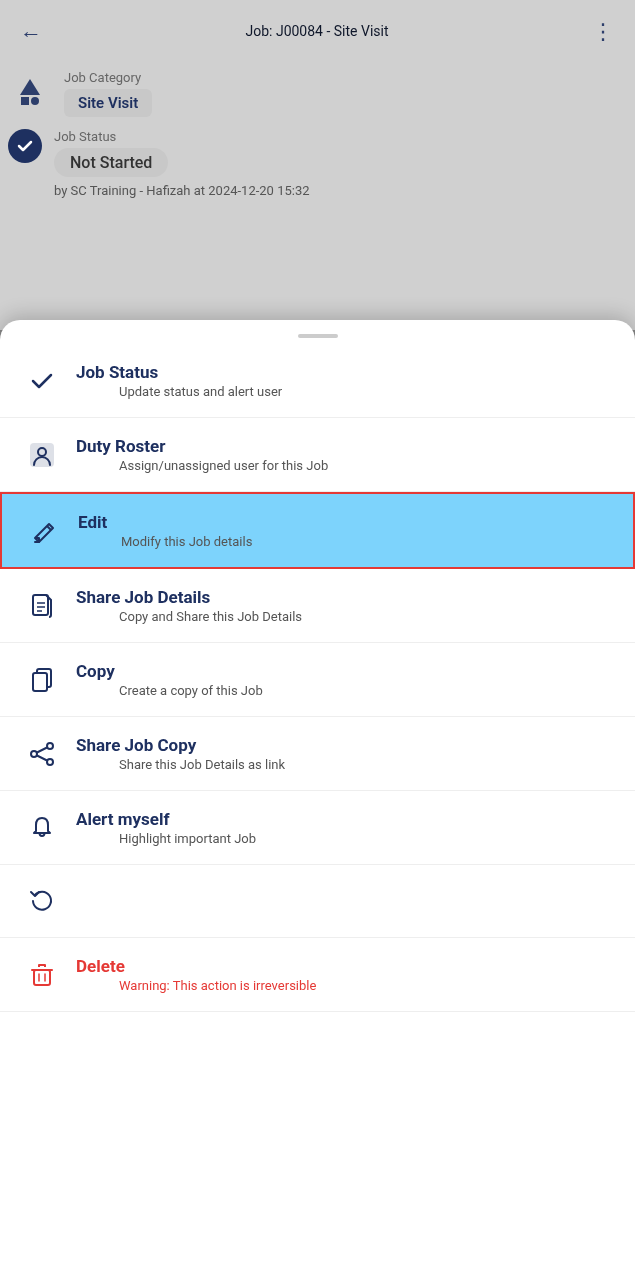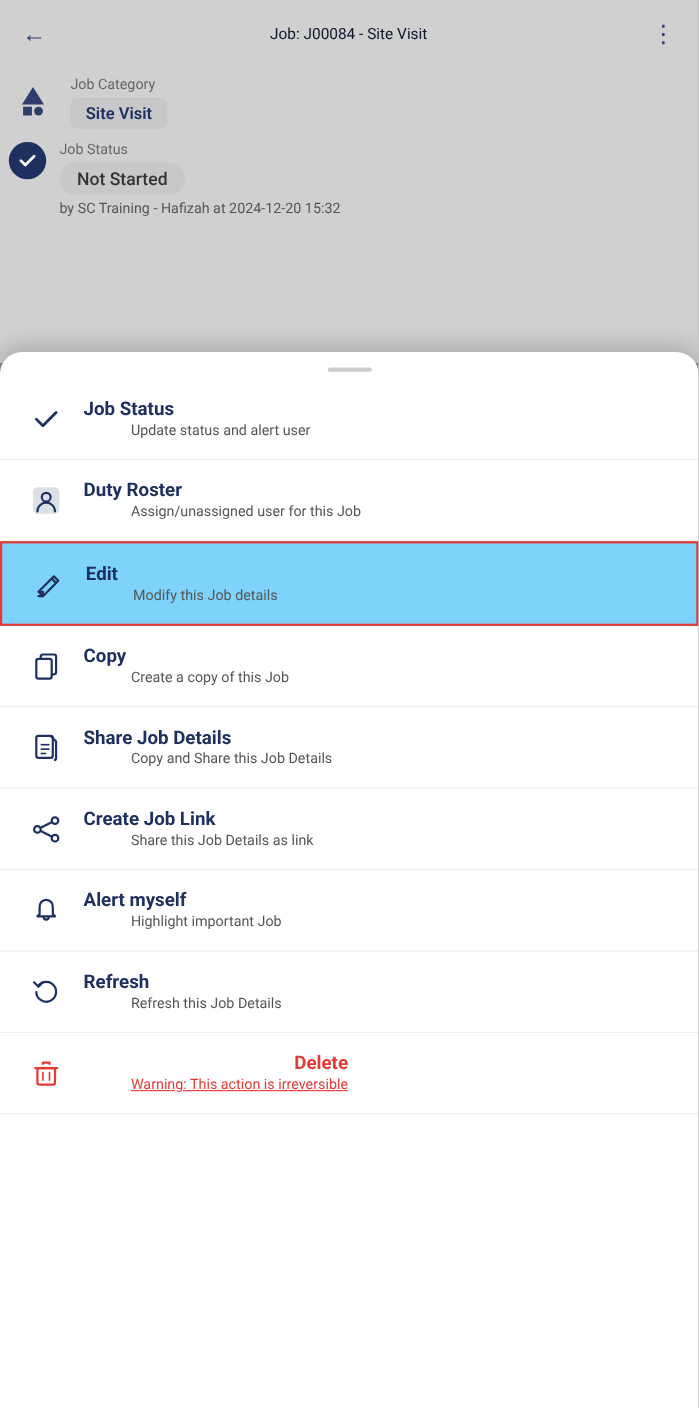--- a/index.html
+++ b/index.html
@@ -216,26 +216,24 @@
     }
 
     .menu-item-text .item-subtitle {
       font-size: 13px;
       color: #555;
       margin-left: 43px;
     }
 
     .menu-item-text .item-title.red {
       color: #e53935;
-      text-align: right;
     }
 
     .menu-item-text .item-subtitle.red {
       color: #e53935;
-      text-decoration: underline;
     }
 
     
     svg {
       overflow: visible;
     }
   </style>
 </head>
 <body>
 
@@ -323,58 +321,58 @@
     </div>
     <div class="menu-item-text">
       <div class="item-title">Edit</div>
       <div class="item-subtitle">Modify this Job details</div>
     </div>
   </div>
 
   <div class="menu-item">
     <div class="menu-item-icon">
       <svg width="26" height="26" viewBox="0 0 26 26">
-        <rect x="8" y="2" width="14" height="18" rx="2" fill="none" stroke="#1e3060" stroke-width="2"></rect>
-        <rect x="4" y="6" width="14" height="18" rx="2" fill="white" stroke="#1e3060" stroke-width="2"></rect>
-      </svg>
-    </div>
-    <div class="menu-item-text">
-      <div class="item-title">Copy</div>
-      <div class="item-subtitle">Create a copy of this Job</div>
-    </div>
-  </div>
-
-  <div class="menu-item">
-    <div class="menu-item-icon">
-      <svg width="26" height="26" viewBox="0 0 26 26">
         <rect x="4" y="2" width="15" height="20" rx="2" fill="none" stroke="#1e3060" stroke-width="2"></rect>
         <path d="M17 2 L22 7 L22 22 a2 2 0 0 1-2 2" fill="none" stroke="#1e3060" stroke-width="2"></path>
         <line x1="8" y1="10" x2="16" y2="10" stroke="#1e3060" stroke-width="1.5"></line>
         <line x1="8" y1="14" x2="16" y2="14" stroke="#1e3060" stroke-width="1.5"></line>
         <line x1="8" y1="18" x2="13" y2="18" stroke="#1e3060" stroke-width="1.5"></line>
       </svg>
     </div>
     <div class="menu-item-text">
       <div class="item-title">Share Job Details</div>
       <div class="item-subtitle">Copy and Share this Job Details</div>
     </div>
   </div>
 
   <div class="menu-item">
     <div class="menu-item-icon">
       <svg width="26" height="26" viewBox="0 0 26 26">
+        <rect x="8" y="2" width="14" height="18" rx="2" fill="none" stroke="#1e3060" stroke-width="2"></rect>
+        <rect x="4" y="6" width="14" height="18" rx="2" fill="white" stroke="#1e3060" stroke-width="2"></rect>
+      </svg>
+    </div>
+    <div class="menu-item-text">
+      <div class="item-title">Copy</div>
+      <div class="item-subtitle">Create a copy of this Job</div>
+    </div>
+  </div>
+
+  <div class="menu-item">
+    <div class="menu-item-icon">
+      <svg width="26" height="26" viewBox="0 0 26 26">
         <circle cx="21" cy="5" r="3" fill="none" stroke="#1e3060" stroke-width="2"></circle>
         <circle cx="21" cy="21" r="3" fill="none" stroke="#1e3060" stroke-width="2"></circle>
         <circle cx="5" cy="13" r="3" fill="none" stroke="#1e3060" stroke-width="2"></circle>
         <line x1="8" y1="11.5" x2="18" y2="6.5" stroke="#1e3060" stroke-width="2"></line>
         <line x1="8" y1="14.5" x2="18" y2="19.5" stroke="#1e3060" stroke-width="2"></line>
       </svg>
     </div>
     <div class="menu-item-text">
-      <div class="item-title">Create Job Link</div>
+      <div class="item-title">Share Job Copy</div>
       <div class="item-subtitle">Share this Job Details as link</div>
     </div>
   </div>
 
   <div class="menu-item">
     <div class="menu-item-icon">
       <svg width="26" height="26" viewBox="0 0 26 26">
         <path d="M13 3 C9 3 7 6 7 10 L7 16 L5 18 L21 18 L19 16 L19 10 C19 6 17 3 13 3 Z" fill="none" stroke="#1e3060" stroke-width="2" stroke-linejoin="round"></path>
         <path d="M10.5 18 C10.5 19.7 11.6 21 13 21 S15.5 19.7 15.5 18" fill="none" stroke="#1e3060" stroke-width="2"></path>
       </svg>
@@ -384,24 +382,20 @@
       <div class="item-subtitle">Highlight important Job</div>
     </div>
   </div>
 
   <div class="menu-item">
     <div class="menu-item-icon">
       <svg width="26" height="26" viewBox="0 0 26 26">
         <path d="M4 13 A9 9 0 1 0 6 7" fill="none" stroke="#1e3060" stroke-width="2" stroke-linecap="round"></path>
         <polyline points="2,4 6,8 10,4" fill="none" stroke="#1e3060" stroke-width="2" stroke-linejoin="round" stroke-linecap="round"></polyline>
       </svg>
-    </div>
-    <div class="menu-item-text">
-      <div class="item-title">Refresh</div>
-      <div class="item-subtitle">Refresh this Job Details</div>
     </div>
   </div>
 
   <div class="menu-item">
     <div class="menu-item-icon">
       <svg width="26" height="26" viewBox="0 0 26 26">
         <rect x="5" y="8" width="16" height="15" rx="2" fill="none" stroke="#e53935" stroke-width="2"></rect>
         <line x1="3" y1="8" x2="23" y2="8" stroke="#e53935" stroke-width="2" stroke-linecap="round"></line>
         <path d="M10 5 L10 3 L16 3 L16 5" fill="none" stroke="#e53935" stroke-width="2" stroke-linejoin="round"></path>
         <line x1="10" y1="12" x2="10" y2="19" stroke="#e53935" stroke-width="1.5" stroke-linecap="round"></line>

